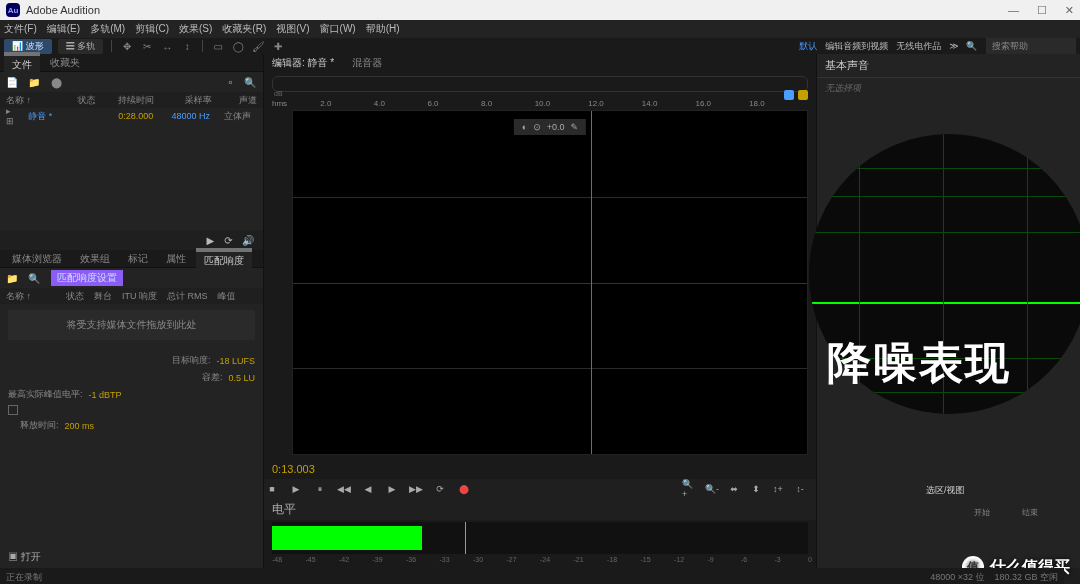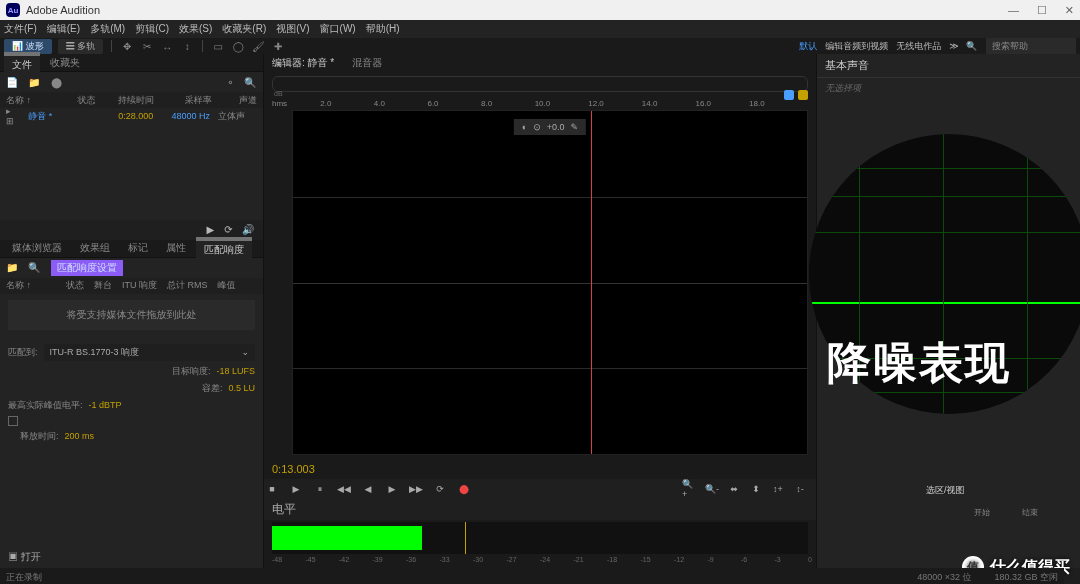--- a/index.html
+++ b/index.html
@@ -25,21 +25,21 @@
 .panel-tabs { height: 18px; display: flex; align-items: center; background: #1a1a1a; border-bottom: 1px solid #111; padding: 0 4px; gap: 2px; }
 .tab { padding: 2px 8px; color: #888; font-size: 10px; }
 .tab.active { background: #232323; color: #ccc; border-top: 4px solid #737373; }
 
 .files-toolbar { height: 20px; display: flex; align-items: center; padding: 0 6px; gap: 10px; color: #888; }
 .col-headers { height: 16px; display: flex; align-items: center; padding: 0 6px; gap: 10px; color: #888; font-size: 9px; background: #1f1f1f; }
 .file-row { height: 16px; display: flex; align-items: center; padding: 0 6px; gap: 8px; font-size: 9px; }
 .file-row .fname { color: #4a9eff; width: 70px; }
 .file-row .dur { color: #c4a000; width: 50px; text-align: right; }
 .file-row .sr { color: #4a9eff; width: 50px; text-align: right; }
-.file-row .ch { color: #888; width: 40px; text-align: left; }
+.file-row .ch { color: #888; width: 40px; text-align: center; }
 .empty-space { flex: 1; }
 
 .transport-mini { height: 20px; display: flex; align-items: center; justify-content: flex-end; padding: 0 8px; gap: 10px; background: #1f1f1f; }
 
 .match-panel { padding: 6px 8px; font-size: 9px; }
 .match-row { display: flex; align-items: center; padding: 2px 0; gap: 6px; }
 .match-label { color: #888; }
 .match-val { color: #c4a000; }
 .dropzone { background: #2a2a2a; padding: 8px; text-align: center; color: #888; margin: 6px 8px; }
 .dropdown { background: #1f1f1f; padding: 2px 6px; color: #aaa; display: flex; justify-content: space-between; align-items: center; }
@@ -81,21 +81,21 @@
 .cv-line-h.bright { background: #0f0; height: 2px; }
 .cv-line-v { position: absolute; top: 0; bottom: 0; width: 1px; background: #0a4a0a; }
 .big-text { position: absolute; top: 280px; left: 10px; right: 0; font-size: 44px; font-weight: 900; color: #fff; letter-spacing: 2px; }
 
 .sel-view { position: absolute; bottom: 50px; right: 8px; font-size: 9px; color: #aaa; }
 .sel-grid { display: grid; grid-template-columns: 40px 40px 50px; gap: 2px 8px; font-size: 8px; color: #888; }
 
 .watermark { position: absolute; bottom: 6px; right: 10px; display: flex; align-items: center; gap: 6px; color: #fff; font-size: 16px; font-weight: bold; text-shadow: 0 0 4px #000; }
 .wm-circle { width: 22px; height: 22px; border-radius: 50%; background: #fff; color: #333; display: flex; align-items: center; justify-content: center; font-size: 12px; }
 .statusbar { position: absolute; bottom: 0; left: 0; right: 16px; height: 16px; background: #1a1a1a; display: flex; align-items: flex-end; padding: 0 6px; font-size: 9px; color: #777; }
-.status-right { margin-left: auto; display: flex; gap: 23px; }
+.status-right { margin-left: auto; display: flex; gap: 10px; }
 </style>
 </head>
 <body>
 
 <div class="titlebar">
   <span class="titlebar-icon">Au</span>
   <span>Adobe Audition</span>
   <div class="titlebar-ctrls">
     <span>—</span>
     <span>☐</span>
@@ -190,27 +190,20 @@
       <span>状态</span>
       <span>舞台</span>
       <span>ITU 响度</span>
       <span>总计 RMS</span>
       <span>峰值</span>
     </div>
     <div class="dropzone">将受支持媒体文件拖放到此处</div>
 
     <div class="match-panel">
       <div class="match-row">
-        <span class="match-label">匹配到:</span>
-        <div class="dropdown" style="flex:1">
-          <span>ITU-R BS.1770-3 响度</span>
-            <span>⌄</span>
-        </div>
-      </div>
-      <div class="match-row">
         <span class="match-label" style="margin-left:auto">目标响度:</span>
         <span class="match-val">-18 LUFS</span>
       </div>
       <div class="match-row">
         <span class="match-label" style="margin-left:auto">容差:</span>
         <span class="match-val">0.5 LU</span>
       </div>
       <div class="match-row">
         <span class="match-label">最高实际峰值电平:</span>
         <span class="match-val">-1 dBTP</span>

